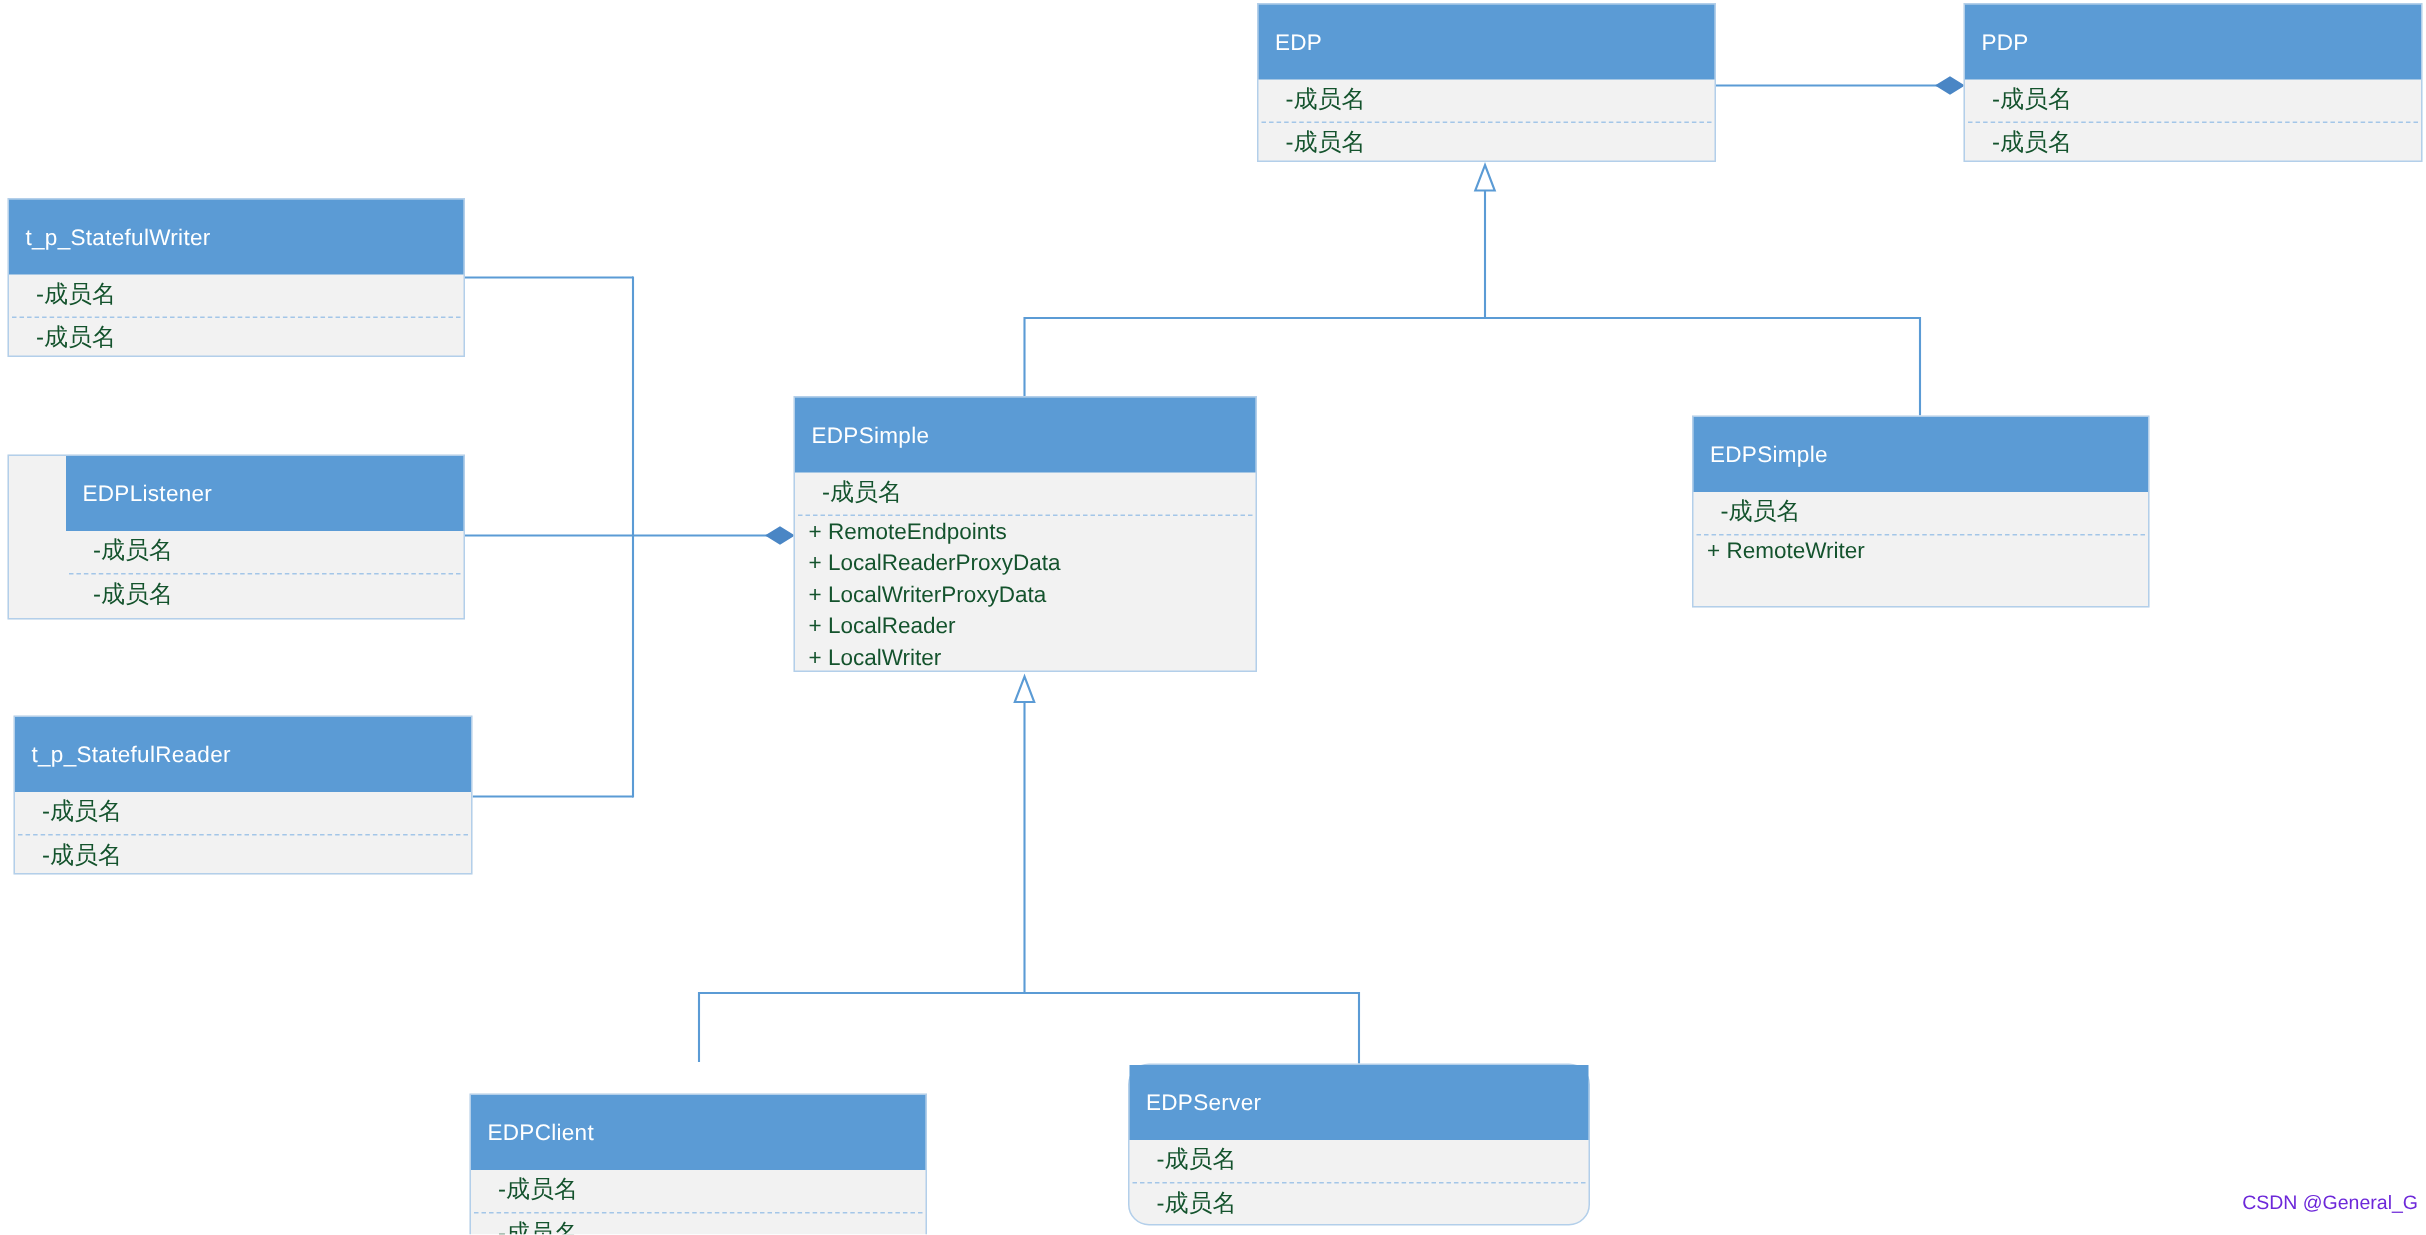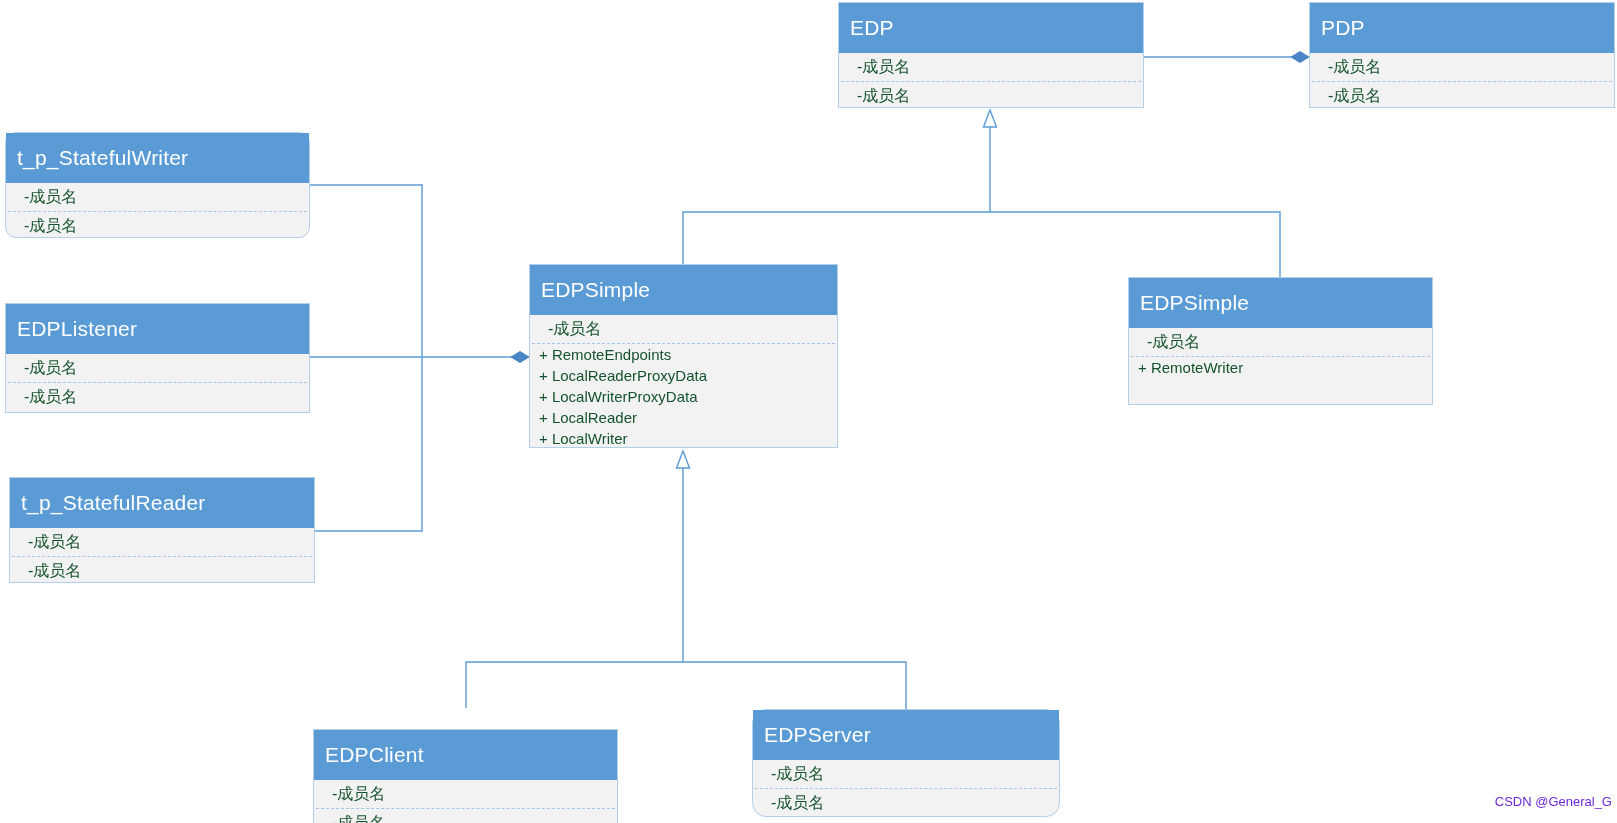--- a/index.html
+++ b/index.html
@@ -3,21 +3,21 @@
 <meta charset="utf-8">
 <style>
   html,body{margin:0;padding:0;background:#fff;}
   .canvas{position:relative;width:1617px;height:823px;background:#ffffff;overflow:hidden;
           font-family:"Liberation Sans","DejaVu Sans",sans-serif;}
   .wire{position:absolute;left:0;top:0;pointer-events:none;}
   .wire line,.wire polyline{stroke:#5B9BD5;stroke-width:1.4;fill:none;}
   .wire .tri{fill:#ffffff;stroke:#5B9BD5;stroke-width:1.4;}
   .wire .diamond{fill:#4A86C5;stroke:#4A86C5;stroke-width:1;}
   .uml-class{position:absolute;background:#F2F2F2;border:1px solid #B3CFEA;box-sizing:border-box;}
-  .uml-header{background:#5B9BD5;color:#ffffff;font-size:21px;height:50px;display:flex;
+  .uml-header{background:#5B9BD5;color:#ffffff;font-size:15px;height:50px;display:flex;
               align-items:center;padding-left:11px;letter-spacing:0.2px;}
   .uml-body{position:relative;}
   .row{color:#14532d;white-space:nowrap;overflow:hidden;}
   .row.attr{height:28px;line-height:28px;padding-left:18px;font-size:16px;}
   .row.method{height:21px;line-height:21px;padding-left:9px;font-size:15px;}
   .sep{height:0;border-top:1px dashed #A3C6E8;margin:0 2px;}
   .watermark{position:absolute;top:794px;right:5px;color:#6d28d9;font-size:13px;}
 </style>
 </head>
 <body>
@@ -59,30 +59,30 @@
 
   <div class="uml-class" style="left:1309px;top:2px;width:306px;height:106px;">
       <div class="uml-header">PDP</div>
       <div class="uml-body">
         <div class="row attr">-成员名</div>
         <div class="sep"></div>
         <div class="row attr">-成员名</div>
       </div>
     </div>
 
-  <div class="uml-class" style="left:5px;top:132px;width:305px;height:106px;border-radius:11px;">
+  <div class="uml-class" style="left:5px;top:132px;width:305px;height:106px;">
       <div class="uml-header">t_p_StatefulWriter</div>
       <div class="uml-body">
         <div class="row attr">-成员名</div>
         <div class="sep"></div>
         <div class="row attr">-成员名</div>
       </div>
     </div>
 
-  <div class="uml-class" style="left:5px;top:303px;width:305px;height:110px;">
+  <div class="uml-class" style="left:5px;top:303px;width:305px;height:110px;padding-left:38px;">
       <div class="uml-header">EDPListener</div>
       <div class="uml-body">
         <div class="row attr">-成员名</div>
         <div class="sep"></div>
         <div class="row attr">-成员名</div>
       </div>
     </div>
 
   <div class="uml-class" style="left:9px;top:477px;width:306px;height:106px;">
       <div class="uml-header">t_p_StatefulReader</div>

